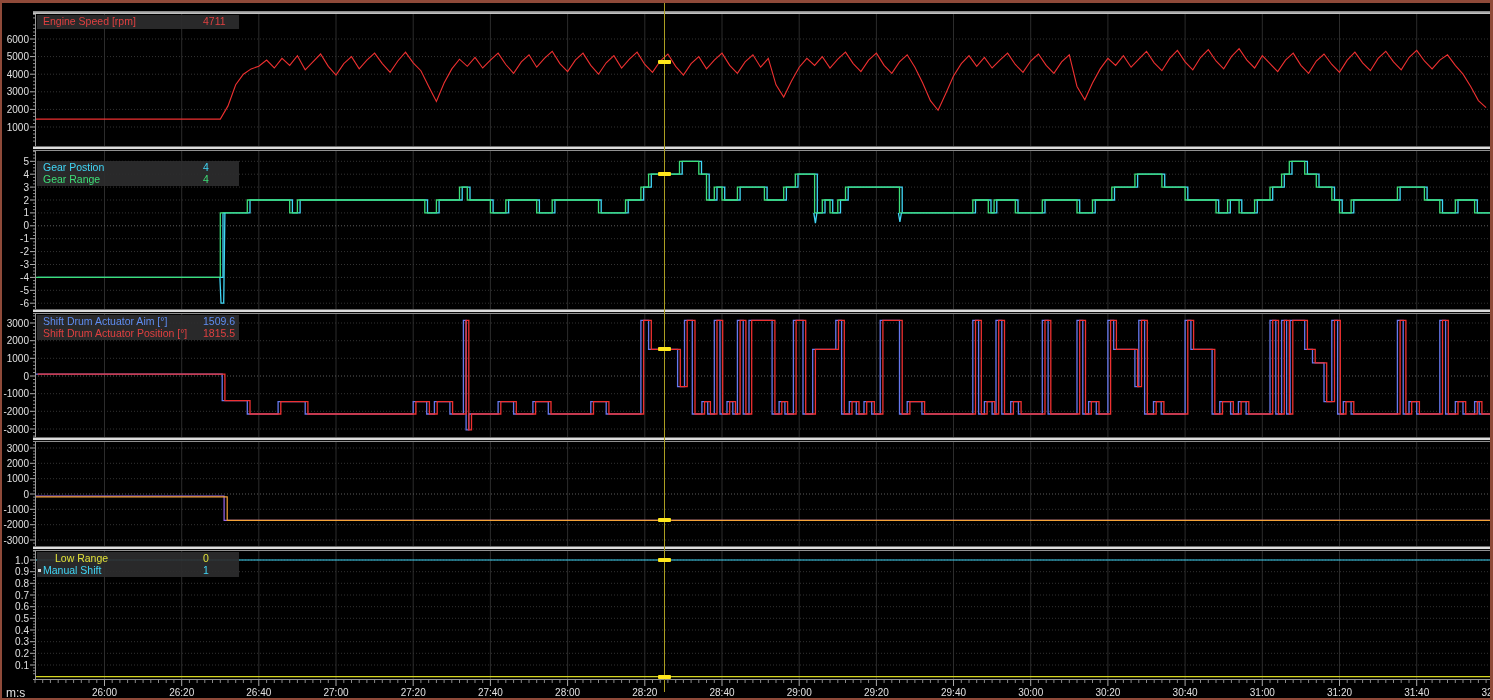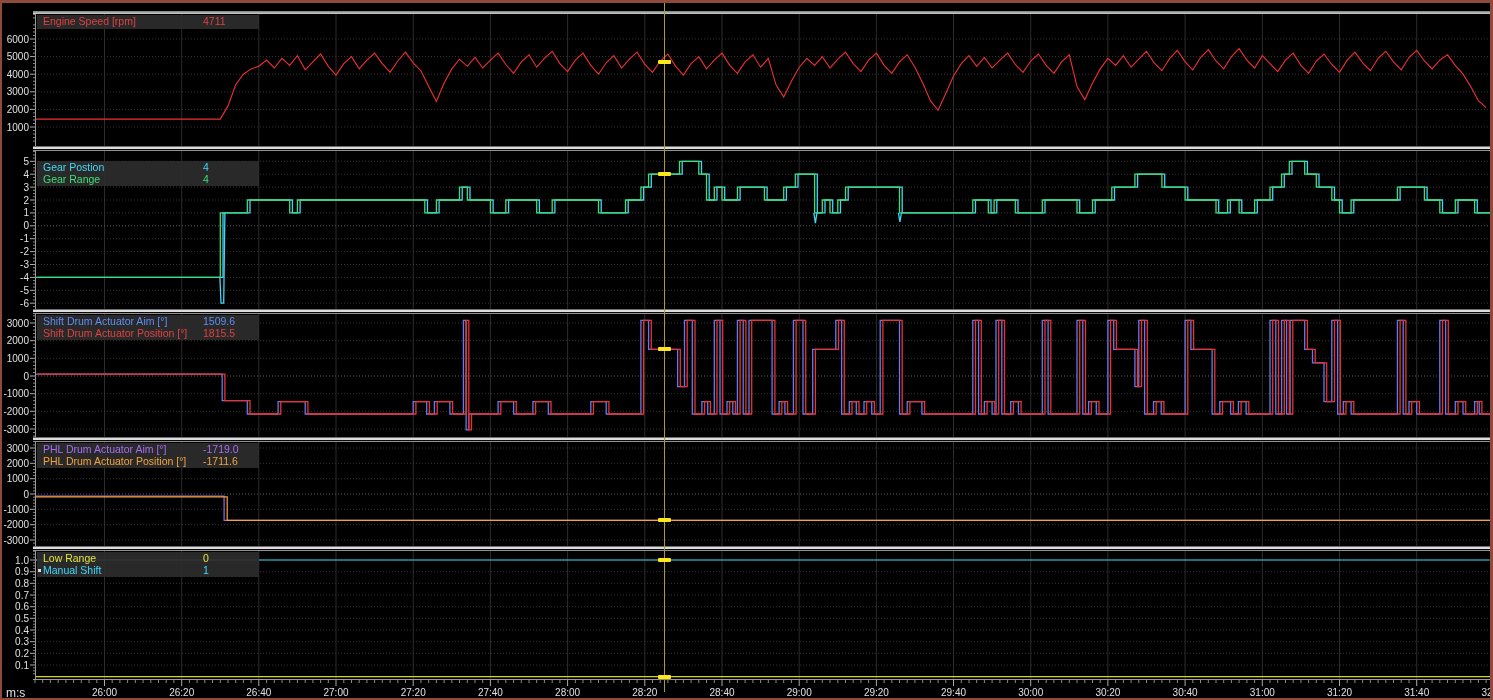--- a/index.html
+++ b/index.html
@@ -7,21 +7,21 @@
        font-family:"Liberation Sans","DejaVu Sans",sans-serif;}
   #plot{position:absolute;left:0;top:0;}
   .wborder{position:absolute;background:#8f4a39;z-index:40;}
   #b-top{left:0;top:0;width:1493px;height:3px;}
   #b-bottom{left:0;top:698px;width:1493px;height:2px;}
   #b-left{left:0;top:0;width:2px;height:700px;}
   #b-right{left:1490px;top:0;width:3px;height:700px;}
   .sep{position:absolute;left:33px;width:1457px;height:5px;z-index:20;
        background:linear-gradient(to bottom,#6e6e6e 0,#6e6e6e 1px,#dcdcdc 1px,#dcdcdc 3px,#0a0a0a 3px,#0a0a0a 4px,#909090 4px,#909090 5px);}
   #sep-top{top:11px;height:3px;background:linear-gradient(to bottom,#808080,#cfcfcf);}
-  .legend{position:absolute;left:37px;width:222px;background:rgba(44,44,46,0.92);z-index:25;
+  .legend{position:absolute;left:37px;width:202px;background:rgba(44,44,46,0.92);z-index:25;
           font-size:10.5px;line-height:11.5px;padding:1px 0;text-align:right;}
   .lrow{position:relative;height:11.5px;white-space:nowrap;}
   .lname{position:absolute;left:6px;}
   .lval{position:absolute;left:166px;}
   .bullet{position:absolute;left:1px;top:4px;width:3px;height:3px;background:#d8d8d8;}
   #cursor-line{position:absolute;top:3px;height:689px;width:1px;background:#ab9e22;z-index:30;}
   .cursor-marker{position:absolute;width:13px;height:4px;background:#ffe71c;border-radius:1px;
                  box-shadow:0 0 1px #000;z-index:31;}
   #ms-label{position:absolute;left:6px;top:686px;font-size:12px;color:#e0e0e0;z-index:5;}
   text{font-family:"Liberation Sans","DejaVu Sans",sans-serif;}
@@ -689,34 +689,24 @@
     <div class="lrow">
       <span class="lname" style="color: rgb(95, 141, 242);">Shift Drum Actuator Aim [°]</span>
       <span class="lval" style="color: rgb(95, 141, 242);">1509.6</span>
     </div>
     <div class="lrow">
       <span class="lname" style="color: rgb(224, 64, 64);">Shift Drum Actuator Position [°]</span>
       <span class="lval" style="color: rgb(224, 64, 64);">1815.5</span>
     </div>
   </div>
 
-  <div class="legend" style="top:443px">
-    <div class="lrow">
-      <span class="lname" style="color: rgb(166, 109, 242);">PHL Drum Actuator Aim [°]</span>
-      <span class="lval" style="color: rgb(166, 109, 242);">-1719.0</span>
-    </div>
-    <div class="lrow">
-      <span class="lname" style="color: rgb(242, 162, 60);">PHL Drum Actuator Position [°]</span>
-      <span class="lval" style="color: rgb(242, 162, 60);">-1711.6</span>
-    </div>
-  </div>
 
   <div class="legend" style="top:552px">
     <div class="lrow">
-      <span class="lname" style="color: rgb(226, 226, 58);">Low Range</span>
+      <span class="lname" style="color: rgb(226, 226, 58); margin-left: 12px;">Low Range</span>
       <span class="lval" style="color: rgb(226, 226, 58);">0</span>
     </div>
     <div class="lrow">
       <span class="bullet"></span>
       <span class="lname" style="color: rgb(64, 214, 246);">Manual Shift</span>
       <span class="lval" style="color: rgb(64, 214, 246);">1</span>
     </div>
   </div>
 
   <span id="ms-label">m:s</span>

